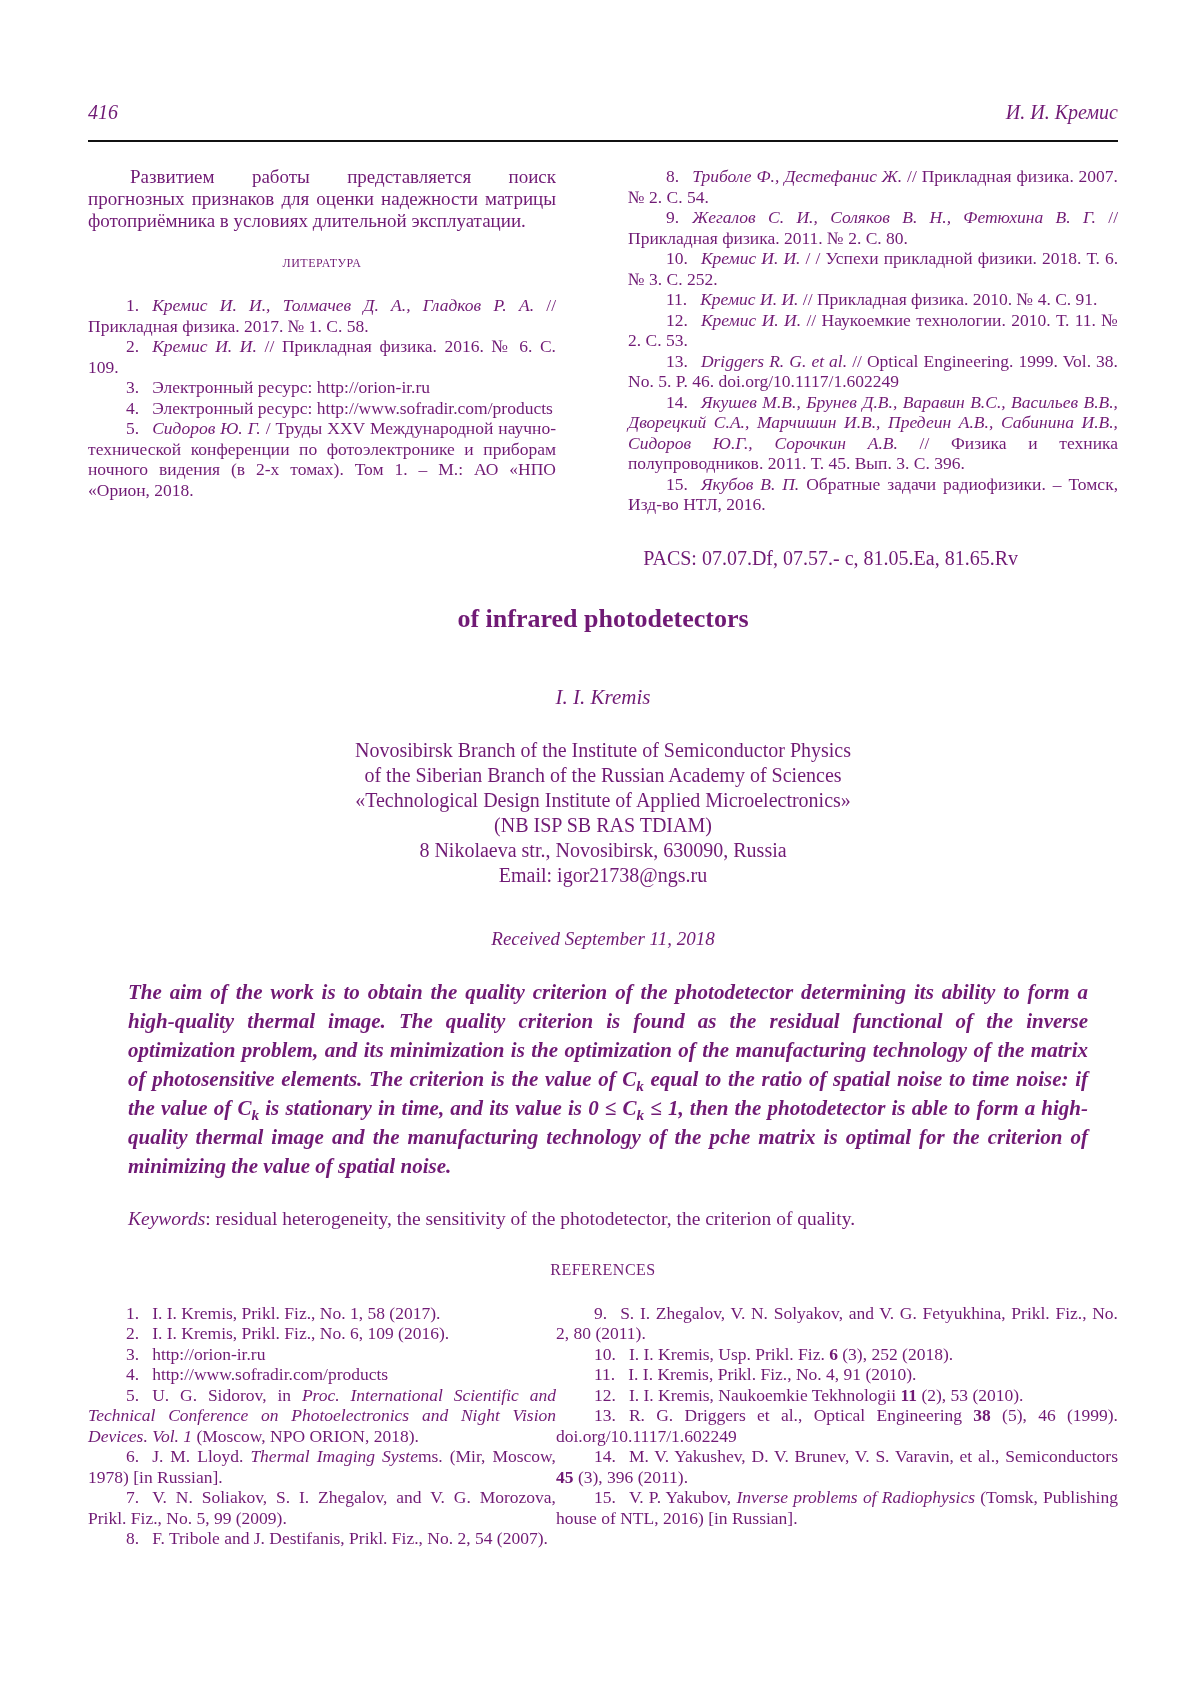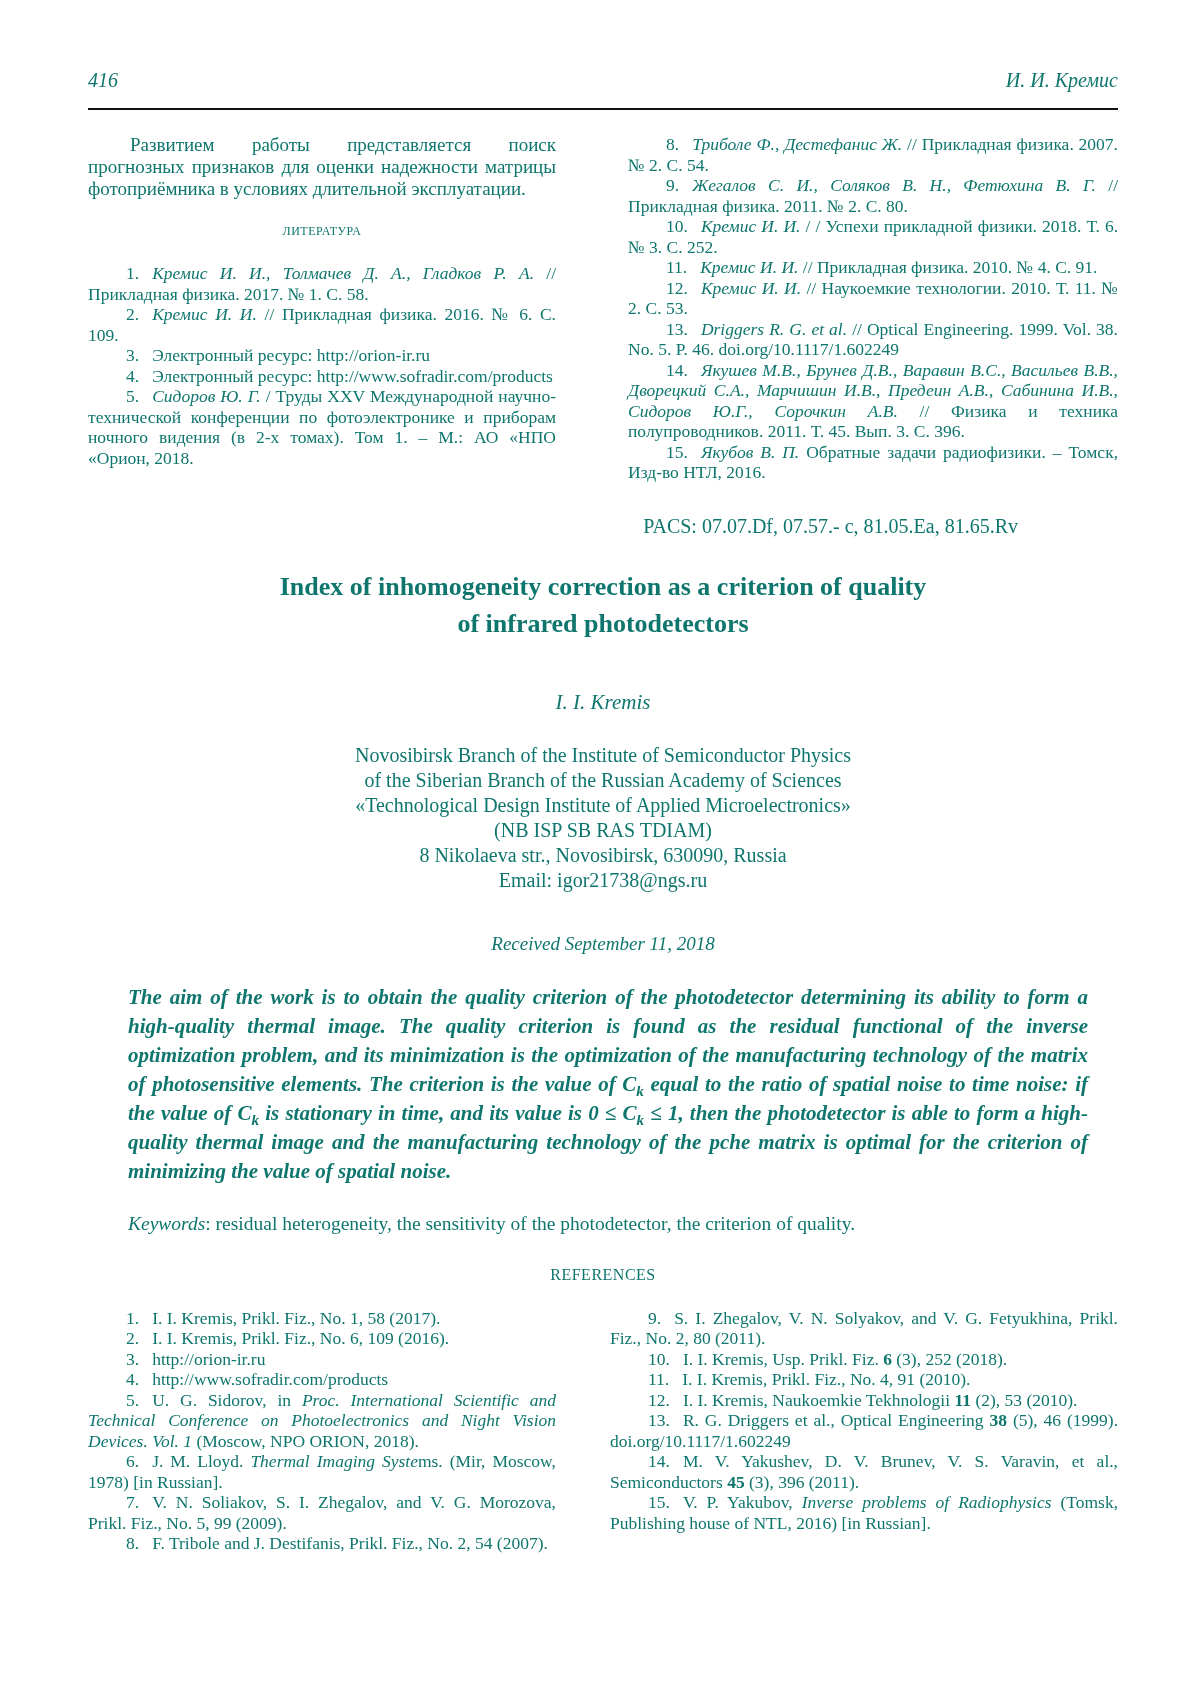--- a/index.html
+++ b/index.html
@@ -2,23 +2,23 @@
 <html lang="en"><head>
 <meta charset="utf-8">
 <style>
   html, body { margin: 0; padding: 0; background: #ffffff; }
   .page {
     position: relative;
     width: 1200px;
     height: 1698px;
     box-sizing: border-box;
     background: #ffffff;
-    color: #0f766e;
+    color: #701a75;
     font-family: "Liberation Serif", "DejaVu Serif", serif;
-    padding: 68px 82px 0 88px;
+    padding: 100px 82px 0 88px;
     overflow: hidden;
   }
 
   
   .running-header {
     display: flex;
     justify-content: space-between;
     align-items: flex-end;
     font-style: italic;
     font-size: 20px;
@@ -107,21 +107,21 @@
   }
   .keywords-label { font-style: italic; }
 
   .refs-heading {
     margin: 30px 0 0 0;
     text-align: center;
     font-size: 16px;
     font-weight: normal;
     letter-spacing: 0.5px;
   }
-  .twocol-refs { display: flex; gap: 54px; margin-top: 24px; }
+  .twocol-refs { display: flex; margin-top: 24px; }
 </style>
 </head>
 <body>
 
 <div class="page">
 
   <div class="running-header">
     <span>416</span>
     <span>И. И. Кремис</span>
   </div>
@@ -144,21 +144,20 @@
       <p class="ref"><span class="ref-num">12.</span><span><span class="seg-i">Кремис И. И.</span><span> // Наукоемкие технологии. 2010. Т. 11. № 2. С. 53.</span></span></p>
       <p class="ref"><span class="ref-num">13.</span><span><span class="seg-i">Driggers R. G. et al.</span><span> // Optical Engineering. 1999. Vol. 38. No. 5. P. 46. doi.org/10.1117/1.602249</span></span></p>
       <p class="ref"><span class="ref-num">14.</span><span><span class="seg-i">Якушев М.В., Брунев Д.В., Варавин В.С., Васильев В.В., Дворецкий С.А., Марчишин И.В., Предеин А.В., Сабинина И.В., Сидоров Ю.Г., Сорочкин А.В.</span><span> // Физика и техника полупроводников. 2011. Т. 45. Вып. 3. С. 396.</span></span></p>
       <p class="ref"><span class="ref-num">15.</span><span><span class="seg-i">Якубов В. П.</span><span> Обратные задачи радиофизики. – Томск, Изд-во НТЛ, 2016.</span></span></p>
     </div>
   </div>
 
   <div class="pacs">PACS: 07.07.Df, 07.57.- c, 81.05.Ea, 81.65.Rv</div>
 
   <h1 class="title">
-    <div>Index of inhomogeneity correction as a criterion of quality</div>
     <div>of infrared photodetectors</div>
   </h1>
 
   <div class="author">I. I. Kremis</div>
 
   <div class="affiliation">
     <div>Novosibirsk Branch of the Institute of Semiconductor Physics</div>
     <div>of the Siberian Branch of the Russian Academy of Sciences</div>
     <div>«Technological Design Institute of Applied Microelectronics»</div>
     <div>(NB ISP SB RAS TDIAM)</div>

